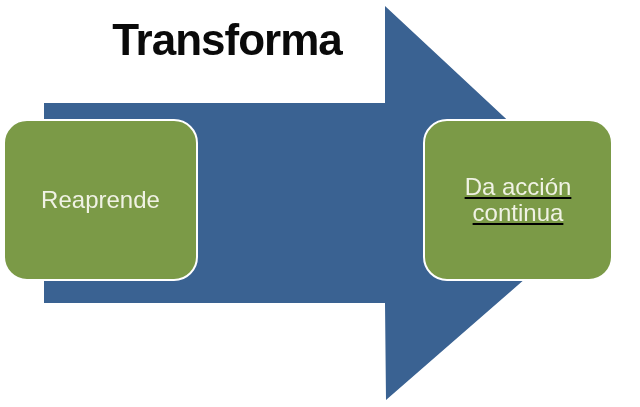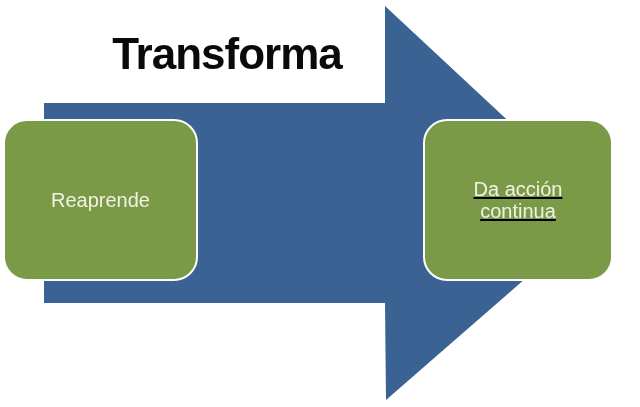--- a/index.html
+++ b/index.html
@@ -20,21 +20,21 @@
     left: 0;
     top: 0;
     z-index: 1;
   }
   .arrow-svg polygon {
     fill: var(--arrow-blue, #3A6292);
   }
   .diagram-title {
     position: absolute;
     left: 40px;
-    top: 28px;
+    top: 14px;
     width: 374px;
     z-index: 2;
     text-align: center;
     font-size: 44px;
     font-weight: bold;
     letter-spacing: -1px;
     line-height: 1.2;
     color: var(--title-text, #0A0A0A);
   }
   .step-box {
@@ -47,21 +47,21 @@
     border-radius: 24px;
     z-index: 3;
     display: flex;
     align-items: center;
     justify-content: center;
   }
   .step-box .step-label {
     display: block;
     text-align: center;
     white-space: pre-line;
-    font-size: 20px;
+    font-size: 24px;
     line-height: 1.1;
     color: var(--box-text, #F0F2E4);
   }
   .box-1 { left: 3px;   width: 195px; }
   .box-2 { left: 210px; width: 192px; }
   .box-3 { left: 423px; width: 190px; text-decoration: underline; }
 </style>
 </head>
 <body>
 

